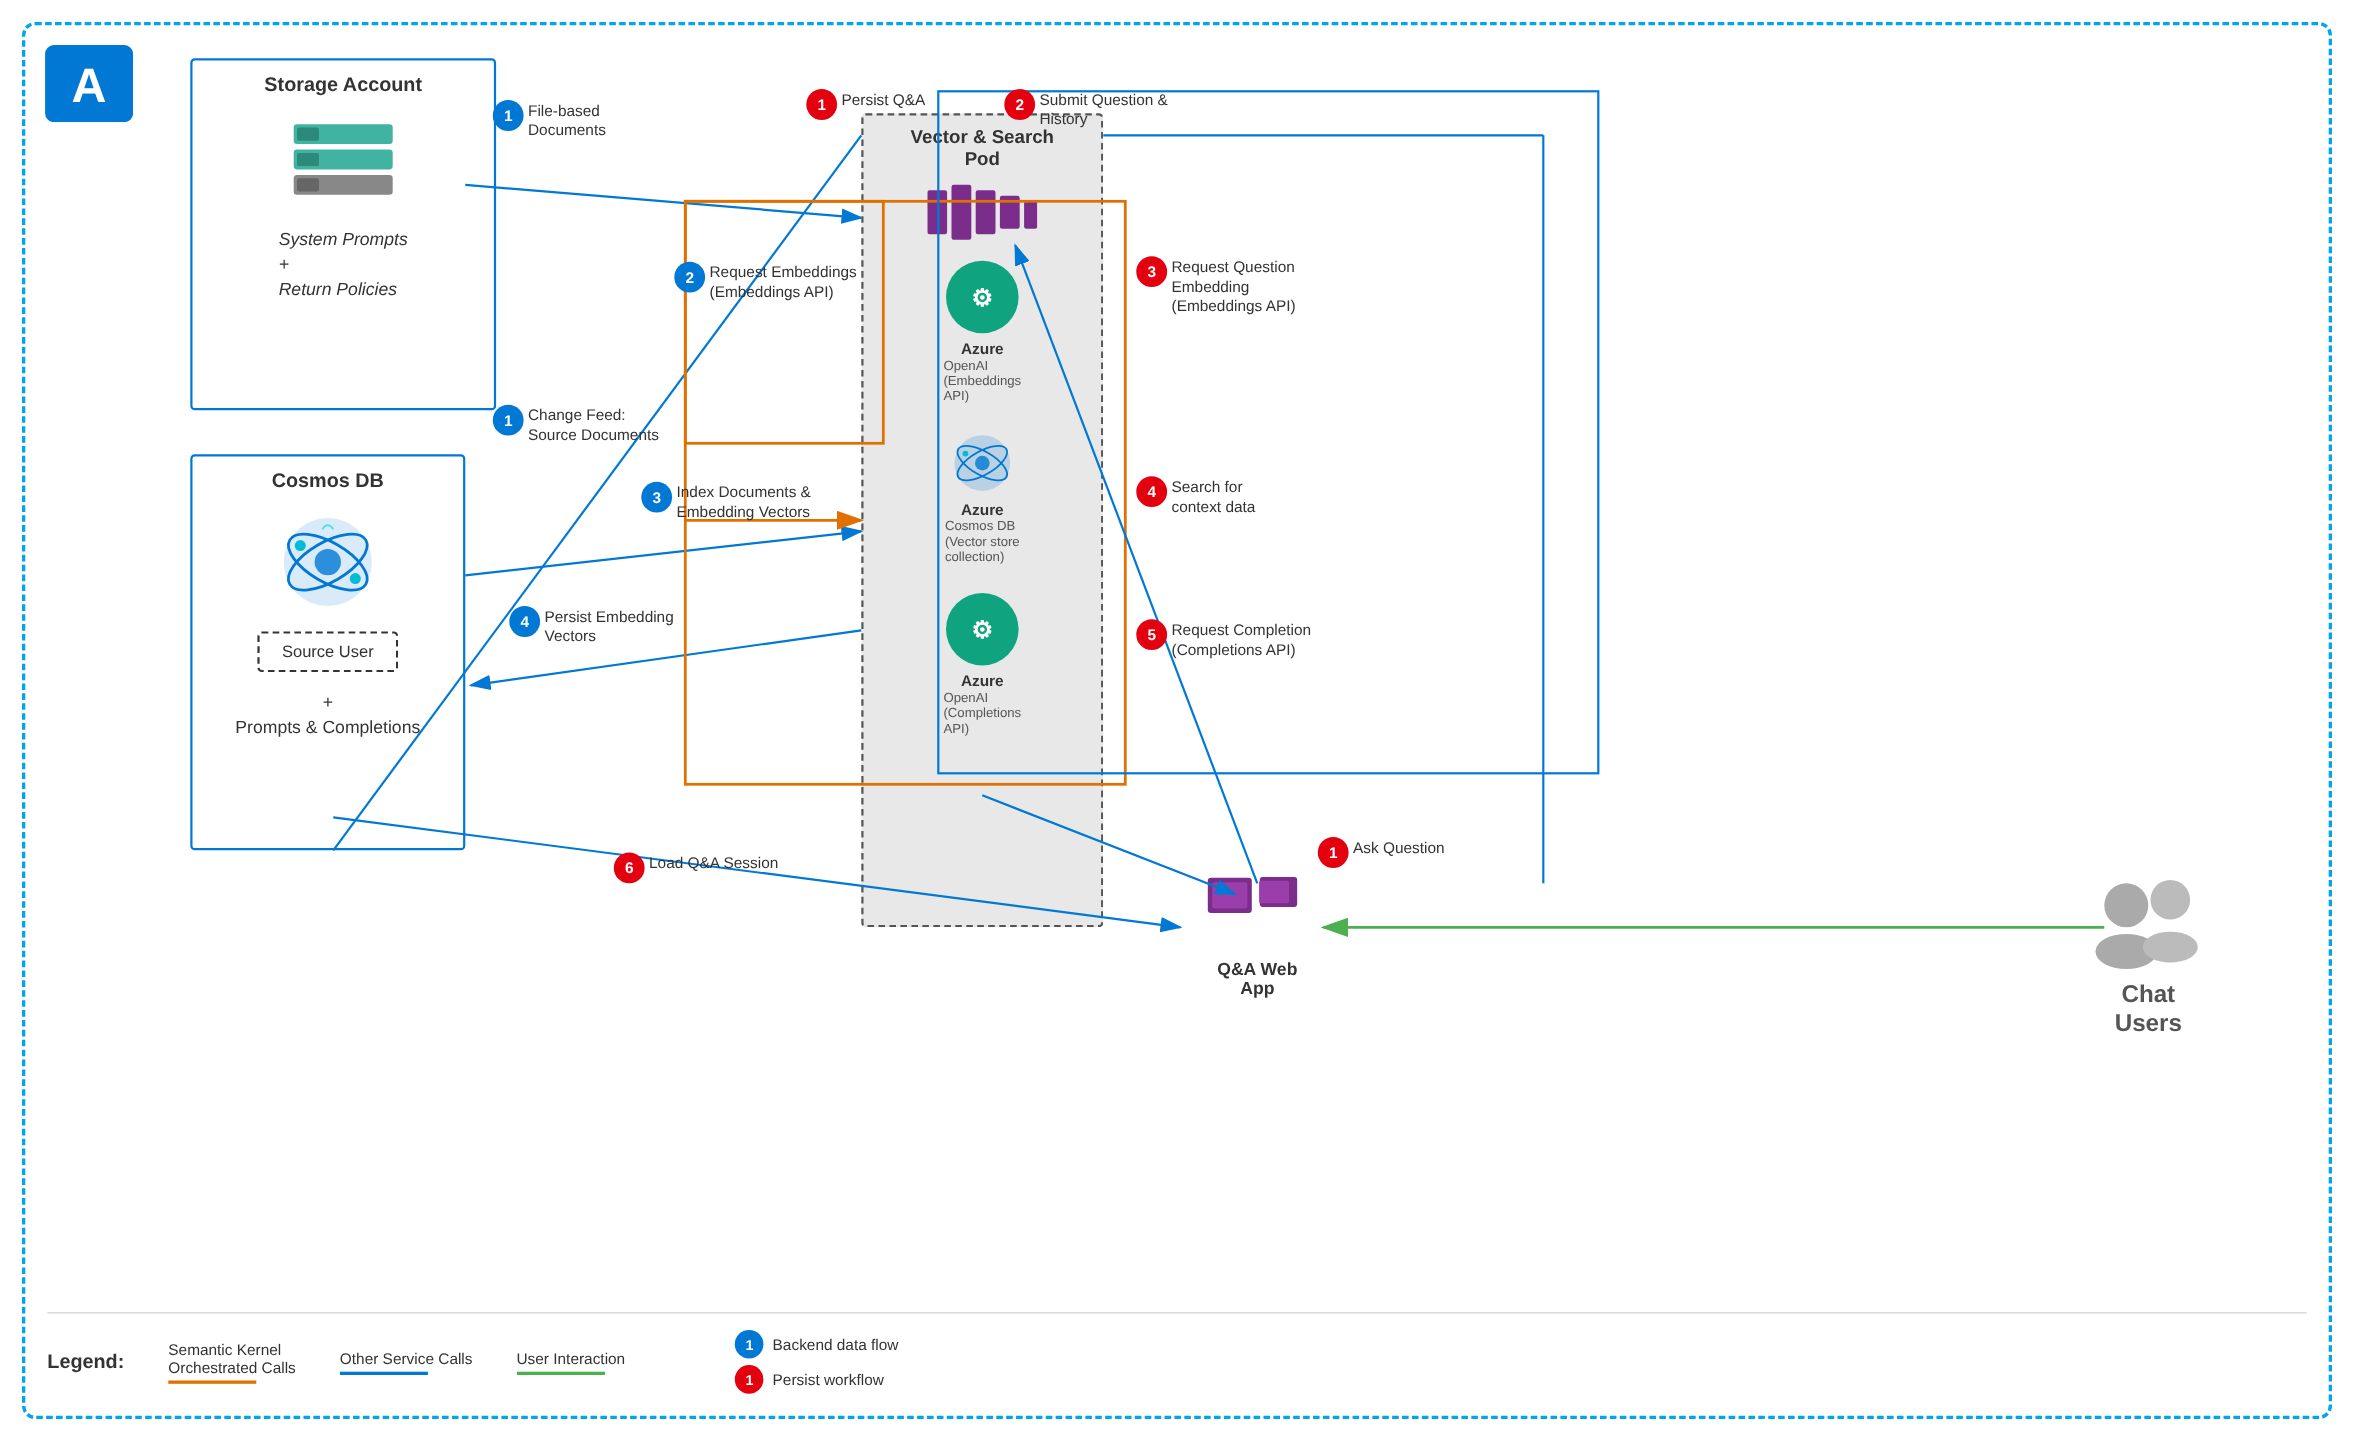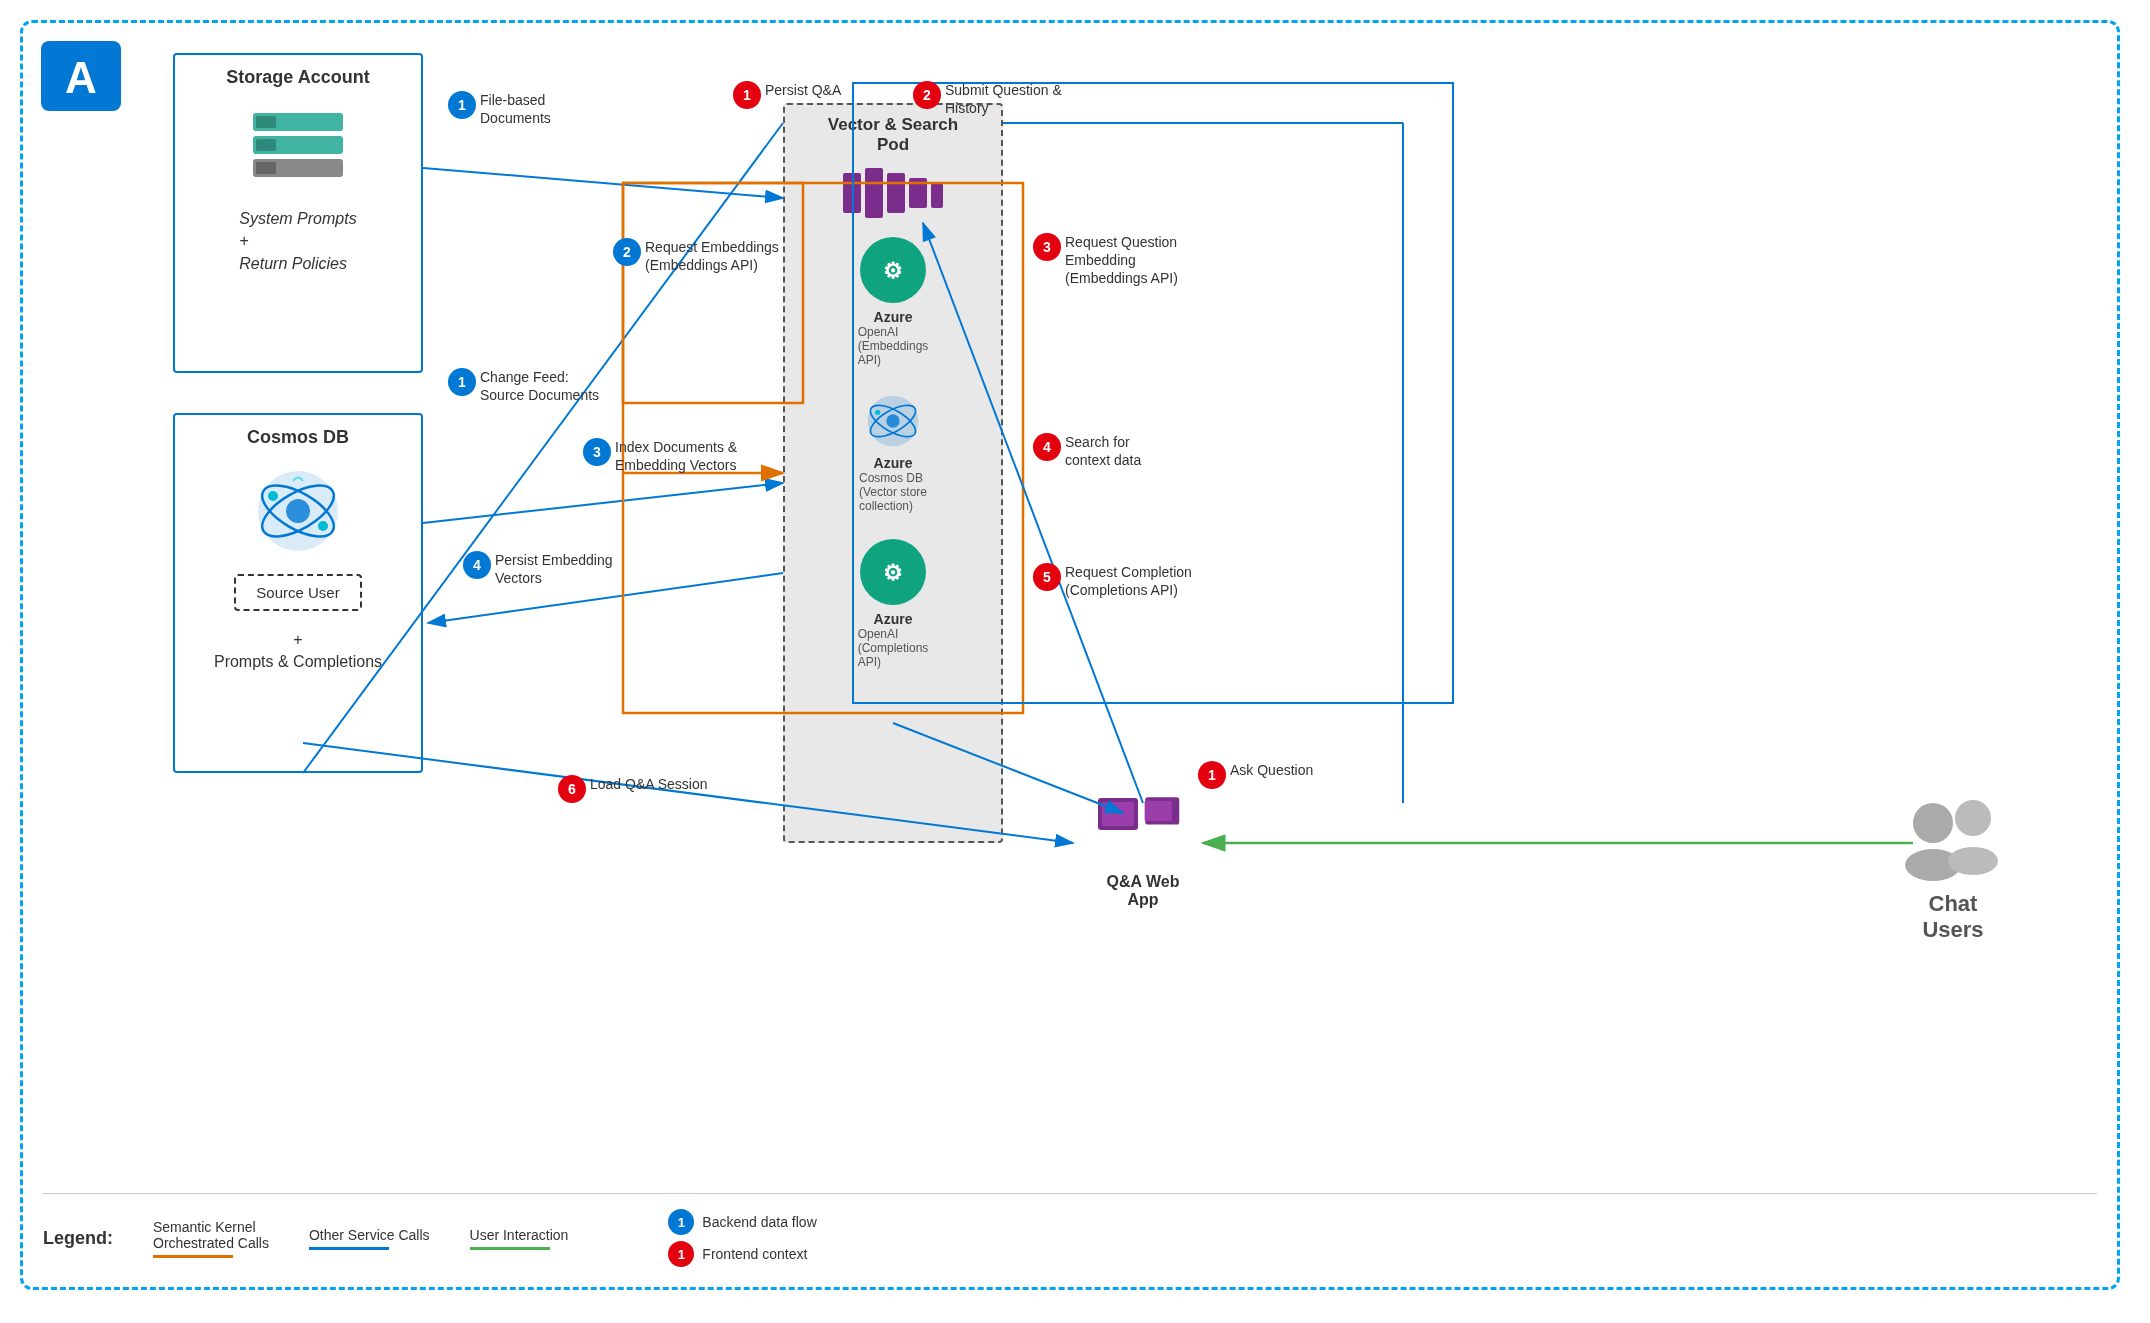--- a/index.html
+++ b/index.html
@@ -30,21 +30,21 @@
       left: 18px;
       width: 80px;
       height: 70px;
     }
 
     
     .storage-box {
       position: absolute;
       top: 30px;
       left: 150px;
-      width: 250px;
+      width: 278px;
       height: 320px;
       border: 2px solid #0078d4;
       border-radius: 4px;
       background: #fff;
       display: flex;
       flex-direction: column;
       align-items: center;
       padding: 12px 8px;
     }
 
@@ -505,18 +505,18 @@
       <div class="legend-line" style="background:#4caf50;"></div>
     </div>
 
     <div style="margin-left:60px;">
       <div class="legend-badge-item">
         <span class="badge badge-blue" style="width:26px;height:26px;font-size:13px;">1</span>
         <span>Backend data flow</span>
       </div>
       <div class="legend-badge-item" style="margin-top:6px;">
         <span class="badge badge-red" style="width:26px;height:26px;font-size:13px;">1</span>
-        <span>Frontend context</span>
+        <span>Persist workflow</span>
       </div>
     </div>
   </div>
 
 </div>
 
 </body></html>

